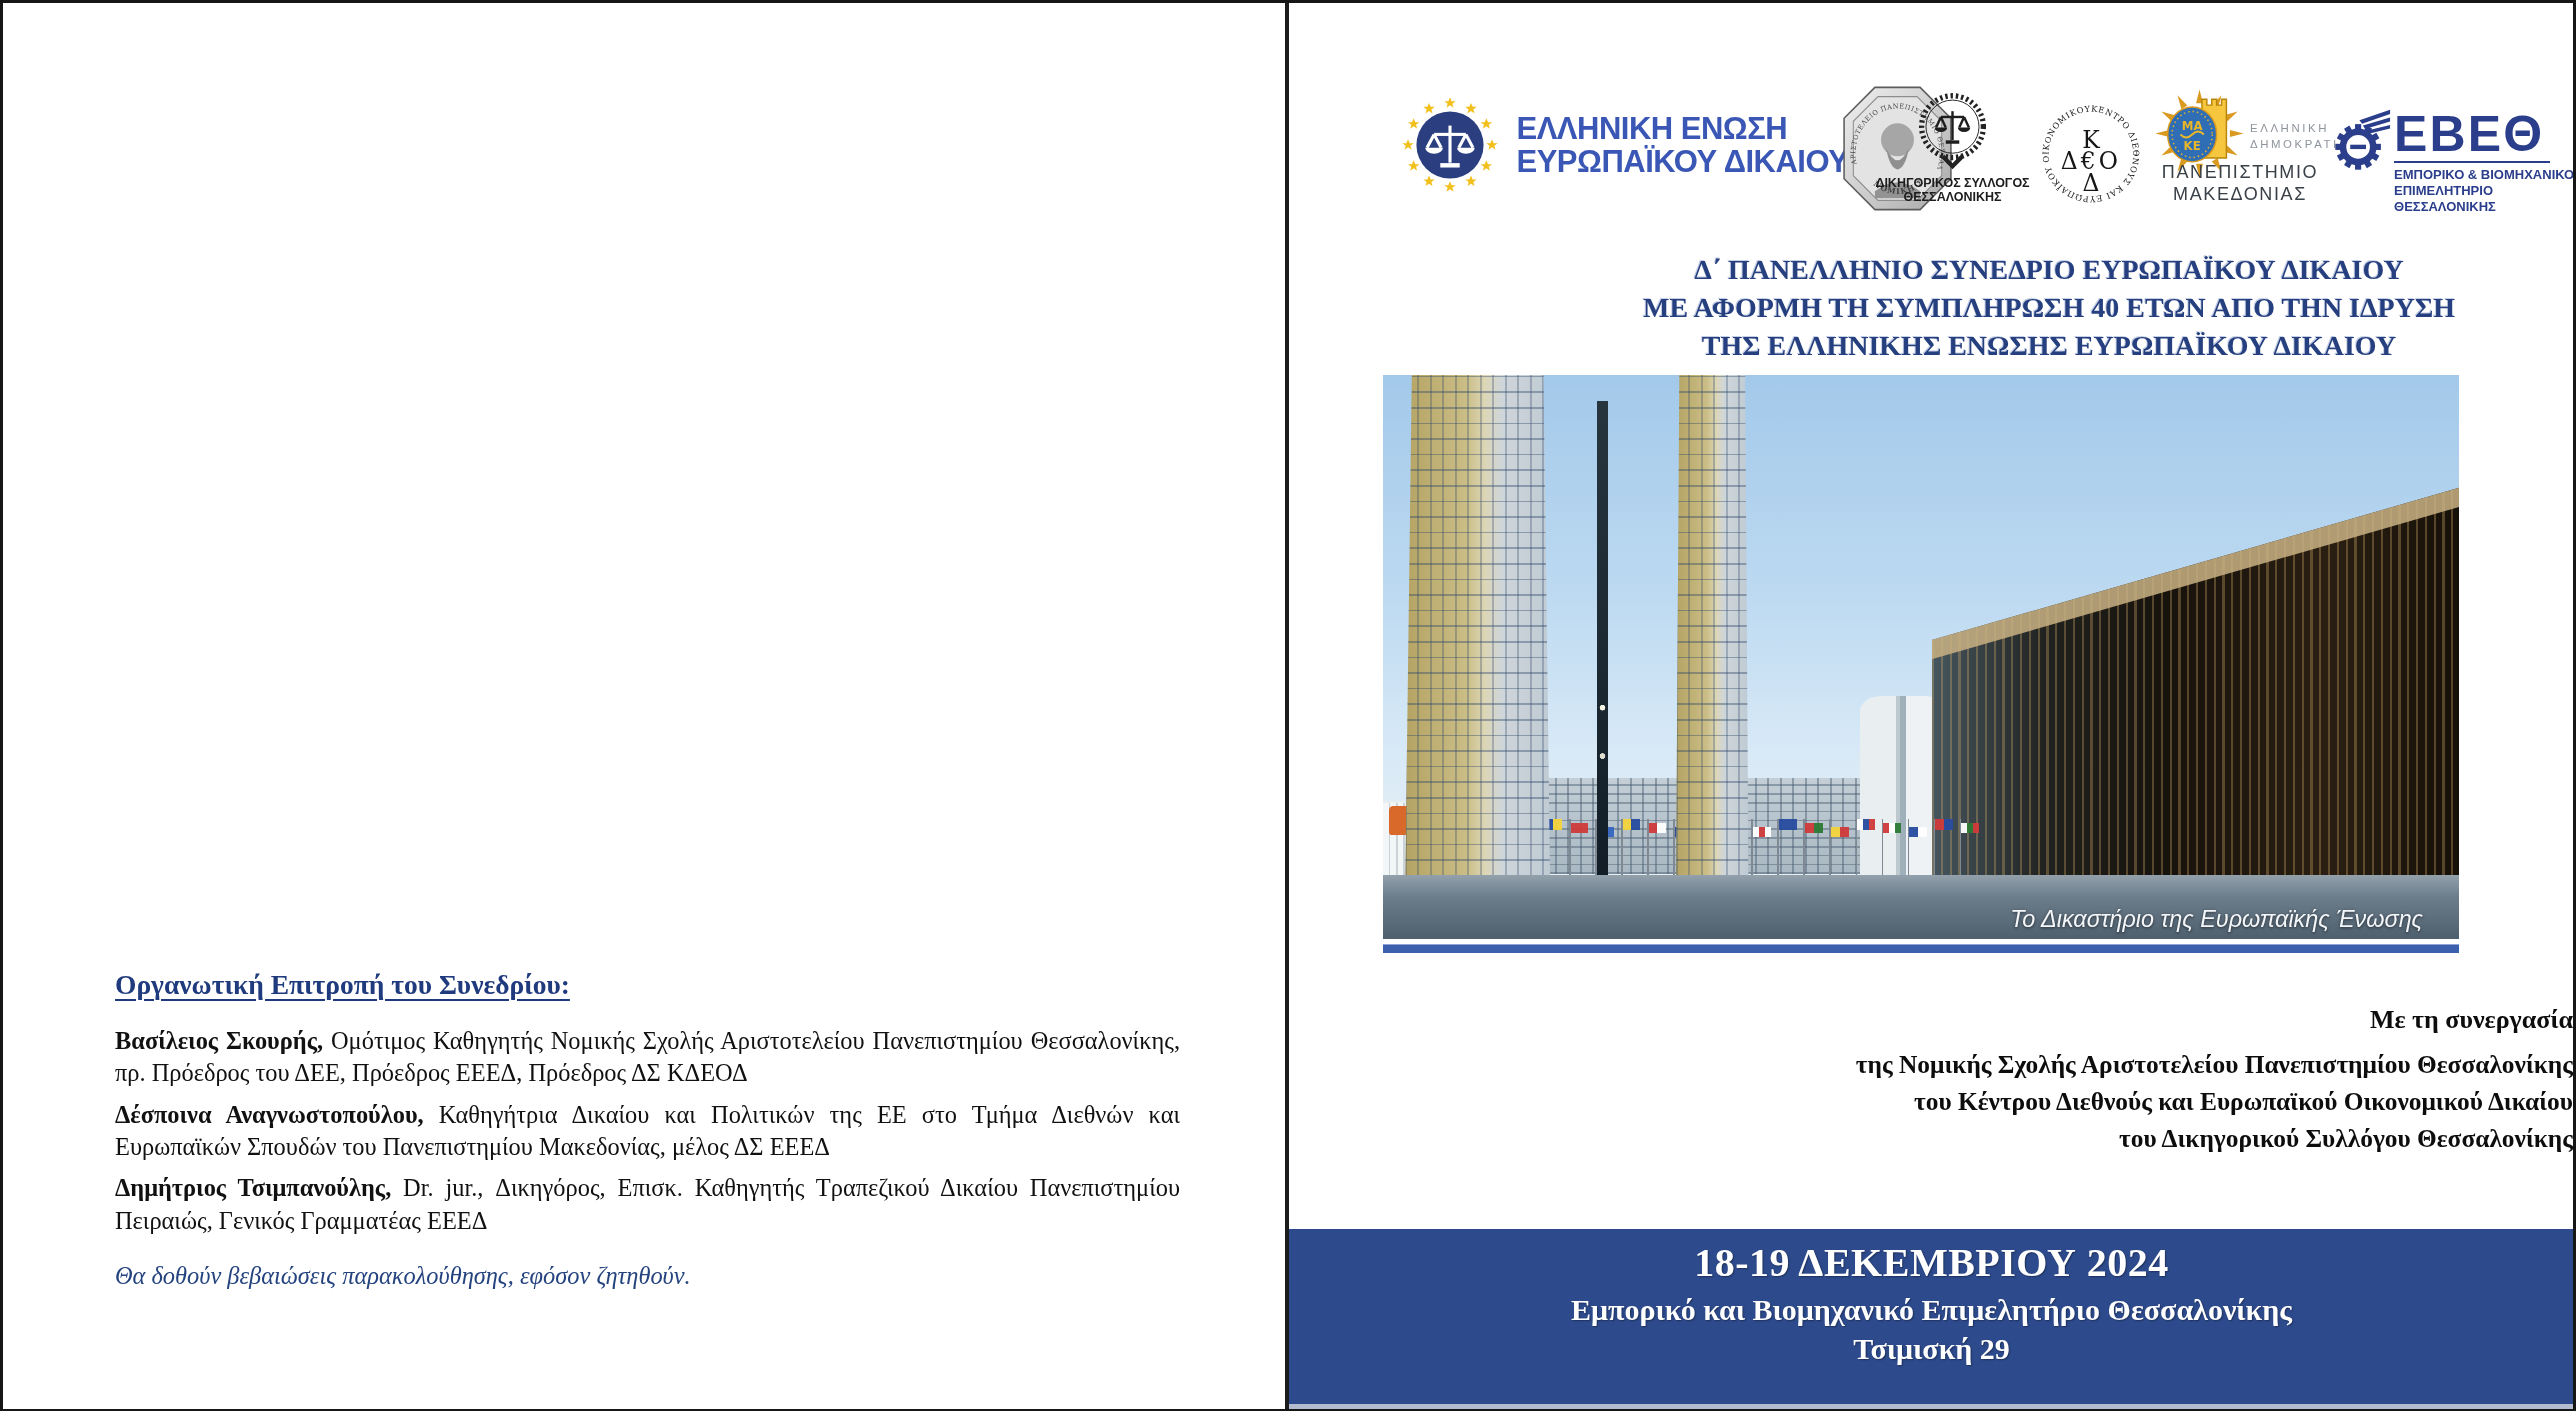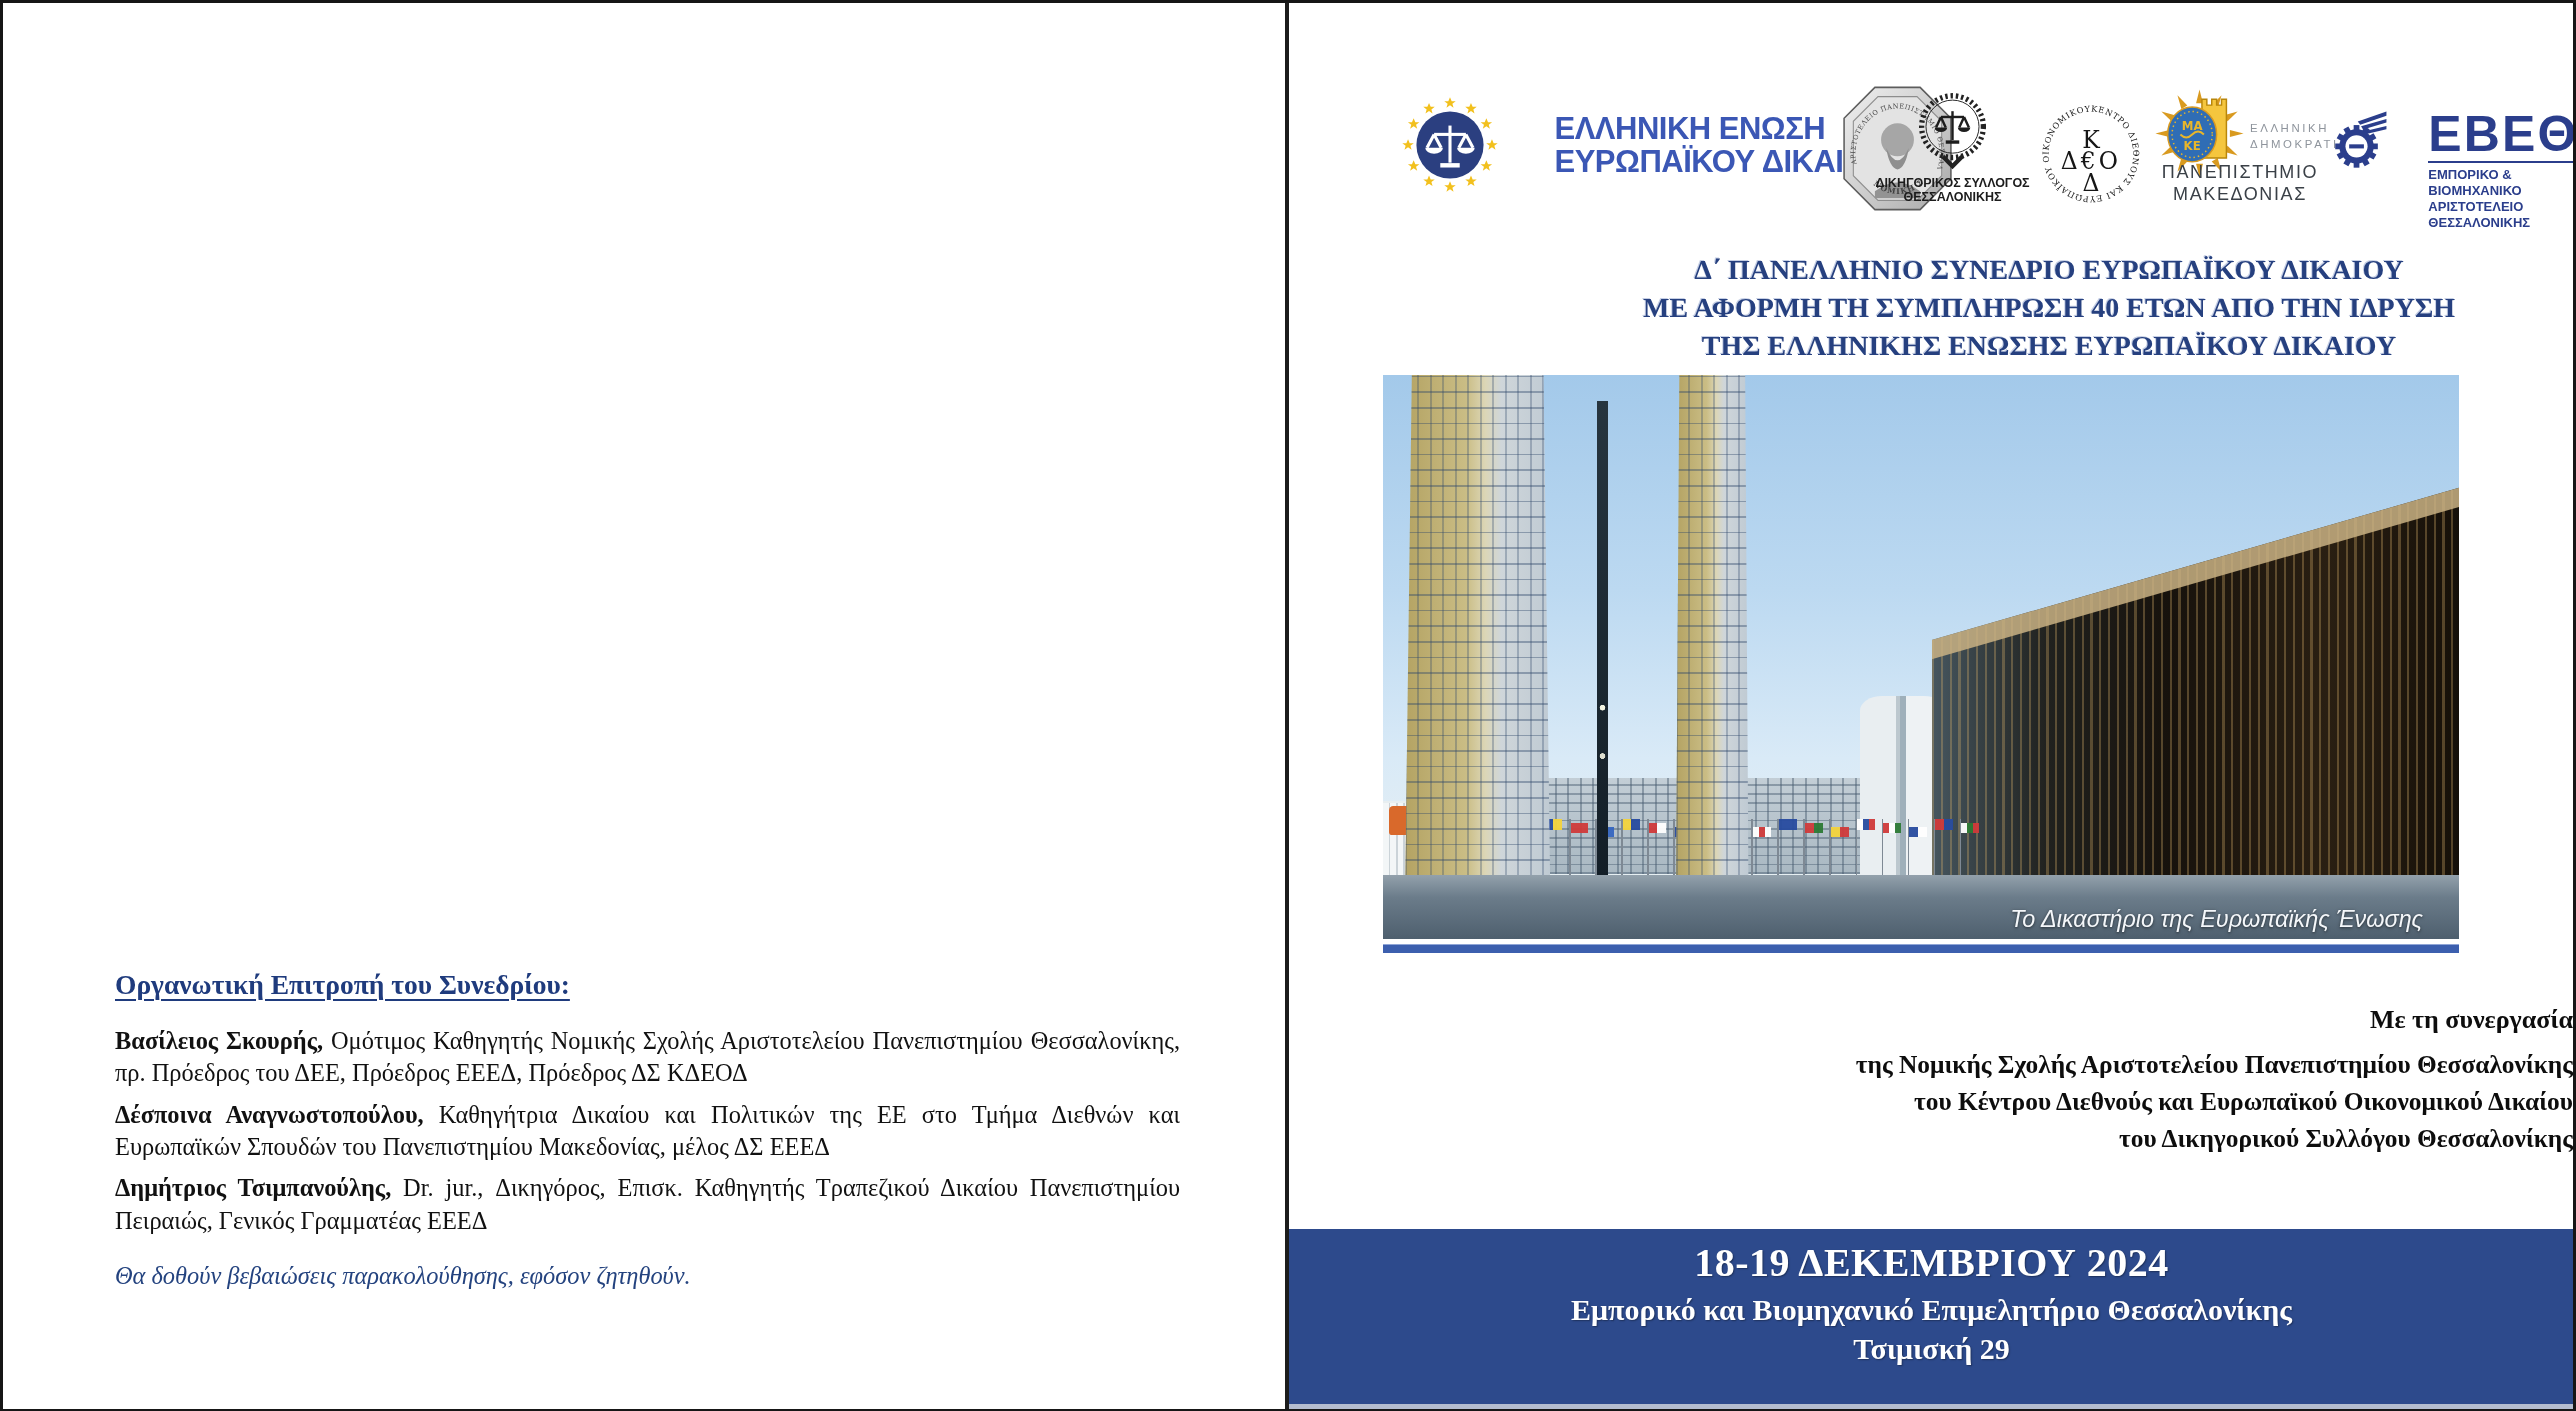--- a/index.html
+++ b/index.html
@@ -11,21 +11,21 @@
 
   
   #committee{position:absolute;left:115px;top:969px;width:1065px;color:#111;}
   #committee h2{margin:0 0 24px 0;font-size:27.5px;font-weight:bold;color:#1f3b7d;
                 text-decoration:underline;text-decoration-thickness:2.1px;text-underline-offset:5.2px;}
   #committee p.member{margin:0 0 9.3px 0;font-size:24.4px;line-height:1.32;text-align:justify;}
   #committee p.member b{font-weight:bold;}
   #note{margin:25px 0 0 0;font-size:24.4px;font-style:italic;color:#24437f;}
 
   
-  .logo{position:absolute;z-index:5;gap:38px;}
+  .logo{position:absolute;z-index:5;}
   #logo-eeed{left:1397px;top:92px;display:flex;align-items:center;}
   #eeed-text{margin-left:13.5px;font-family:"Liberation Sans","DejaVu Sans",sans-serif;
              font-weight:bold;color:#3b57b5;font-size:31px;line-height:33px;letter-spacing:-0.5px;}
   #logo-auth{left:1841px;top:84px;}
   #logo-dsth{left:1863px;top:89px;width:179px;text-align:center;}
   #dsth-caption{margin-top:3.1px;font-family:"Liberation Sans","DejaVu Sans",sans-serif;
                 font-weight:bold;font-size:12.5px;color:#1c1c1c;letter-spacing:0;}
   #logo-kdeod{left:2040px;top:103px;}
   #logo-uom{left:2153px;top:84px;width:174px;}
   #uom-republic{position:absolute;left:97px;top:37px;font-family:"Liberation Sans","DejaVu Sans",sans-serif;
@@ -284,21 +284,21 @@
             <use href="#tooth" transform="translate(55 93) rotate(330)"></use>
           <circle cx="55" cy="93" r="42" fill="#2b3e8c"></circle>
           <circle cx="55" cy="93" r="27" fill="#ffffff"></circle>
           <rect x="37" y="88" width="36" height="10" fill="#2b3e8c"></rect>
         </g>
       </svg>
       <div id="ebeth-right">
         <div id="ebeth-acronym">ΕΒΕΘ</div>
         <div id="ebeth-rule"></div>
         <div class="ebeth-cap">ΕΜΠΟΡΙΚΟ &amp; ΒΙΟΜΗΧΑΝΙΚΟ</div>
-        <div class="ebeth-cap">ΑΡΙΣΤΟΤΕΛΕΙΟ ΘΕΣΣΑΛΟΝΙΚΗΣ</div>
+        <div class="ebeth-cap">ΕΠΙΜΕΛΗΤΗΡΙΟ ΘΕΣΣΑΛΟΝΙΚΗΣ</div>
       </div>
     </div>
 
     <div id="title-block">
       <div>Δ΄ ΠΑΝΕΛΛΗΝΙΟ ΣΥΝΕΔΡΙΟ ΕΥΡΩΠΑΪΚΟΥ ΔΙΚΑΙΟΥ</div>
       <div>ΜΕ ΑΦΟΡΜΗ ΤΗ ΣΥΜΠΛΗΡΩΣΗ 40 ΕΤΩΝ ΑΠΟ ΤΗΝ ΙΔΡΥΣΗ</div>
       <div>ΤΗΣ ΕΛΛΗΝΙΚΗΣ ΕΝΩΣΗΣ ΕΥΡΩΠΑΪΚΟΥ ΔΙΚΑΙΟΥ</div>
     </div>
 
     <figure id="photo">

